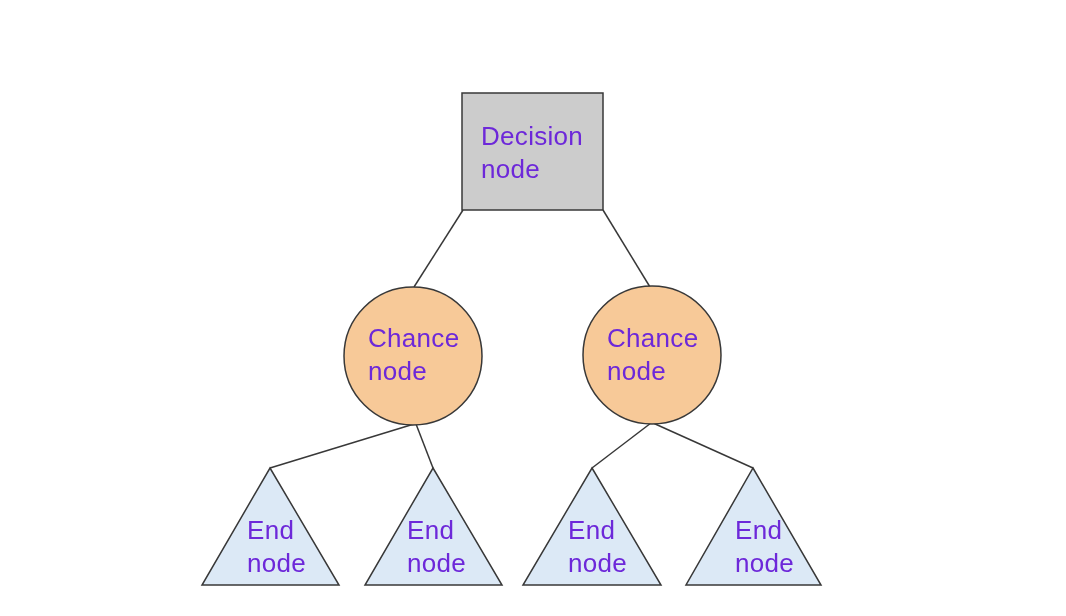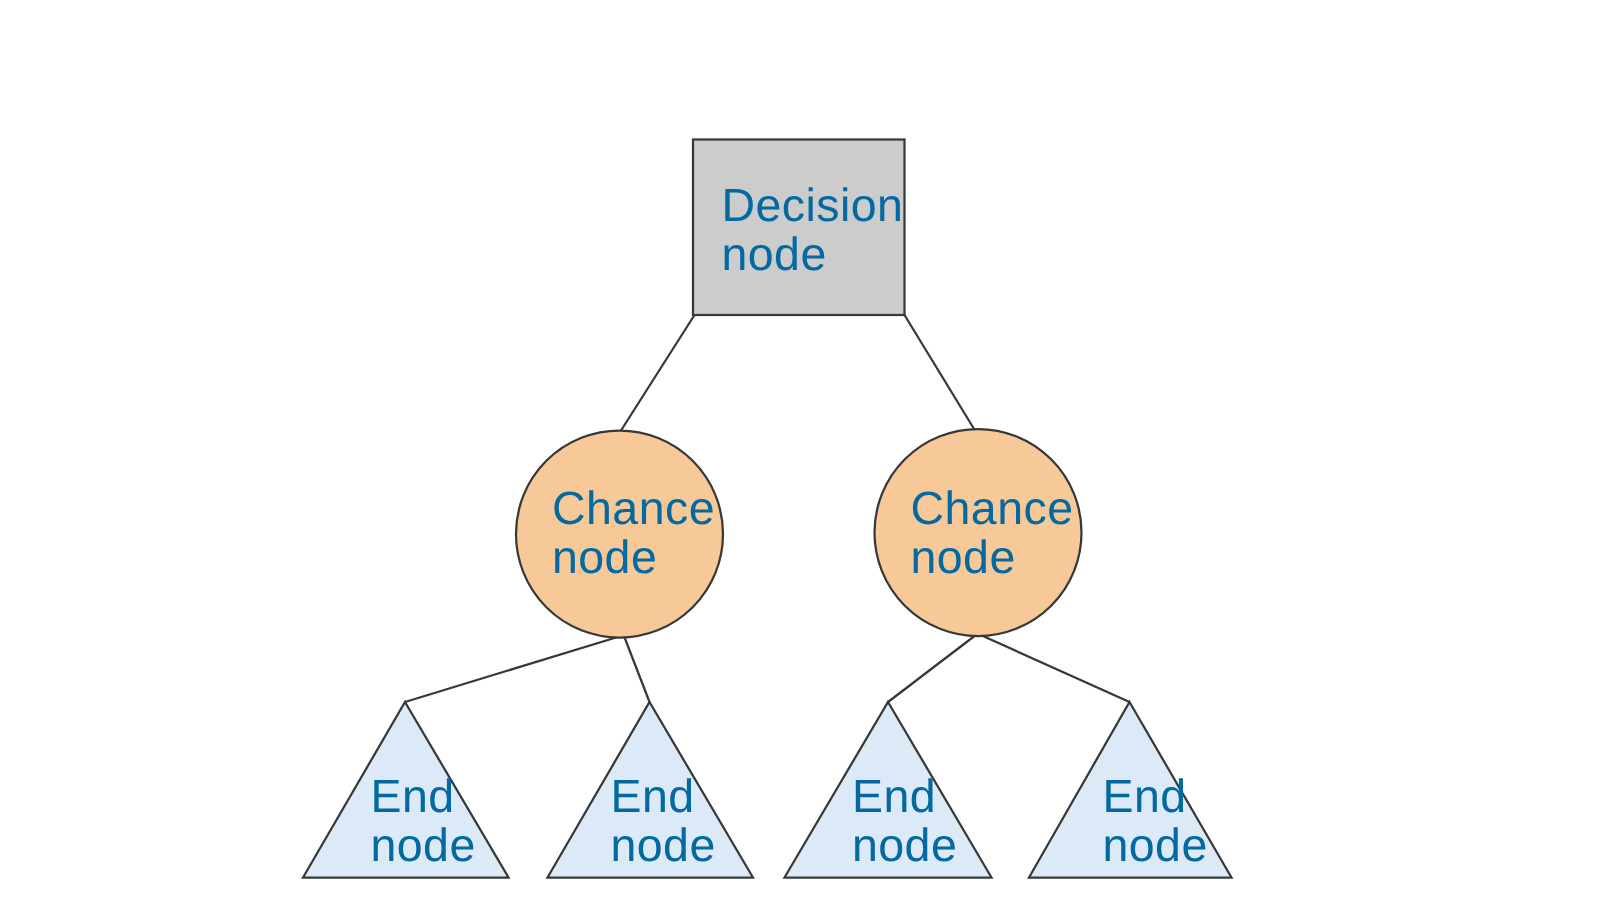--- a/index.html
+++ b/index.html
@@ -15,24 +15,24 @@
     overflow: hidden;
     font-family: "Liberation Sans", sans-serif;
   }
   .diagram-svg {
     position: absolute;
     left: 0;
     top: 0;
   }
   .label {
     position: absolute;
-    font-size: 31px;
+    font-size: 26px;
     line-height: 33px;
     letter-spacing: 0.3px;
-    color: #0369a1;
+    color: #6d28d9;
     white-space: nowrap;
     pointer-events: none;
   }
   .label .ln {
     display: block;
   }
 </style>
 </head>
 <body>
 

